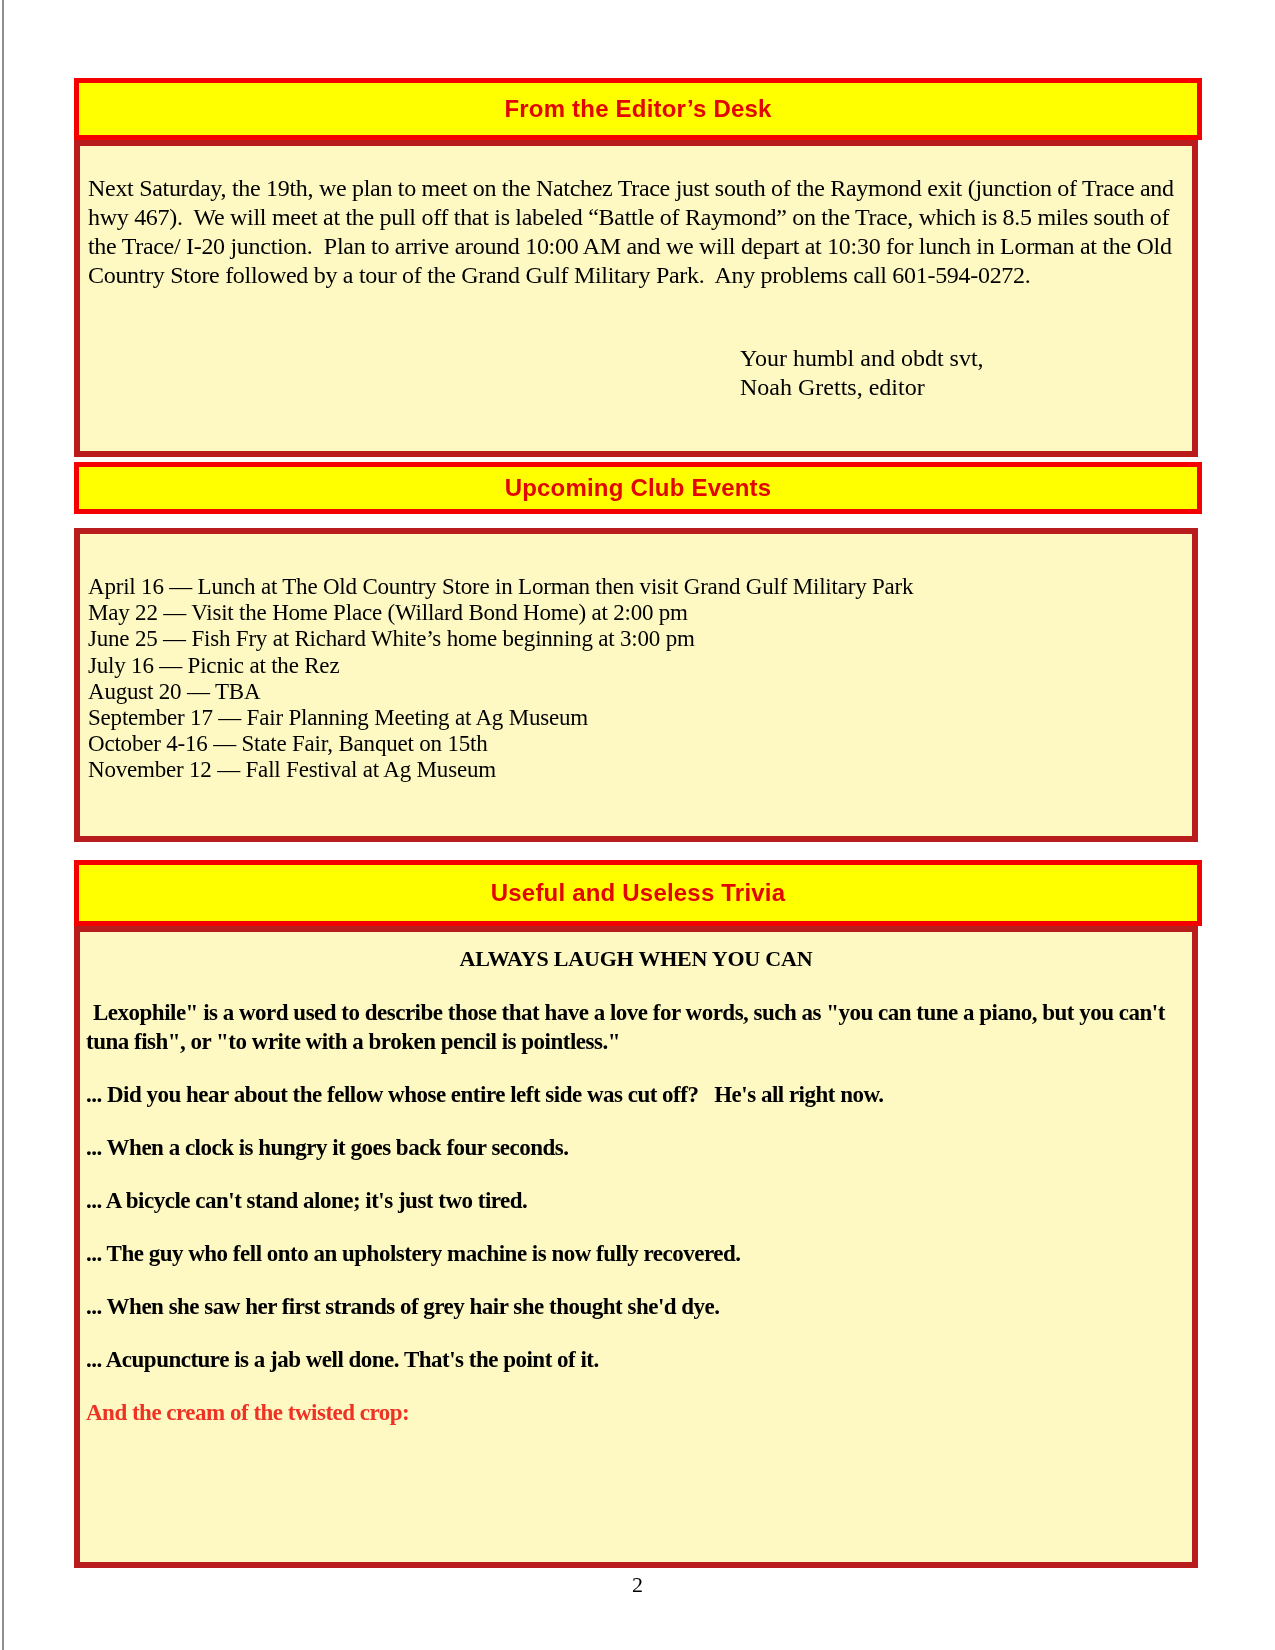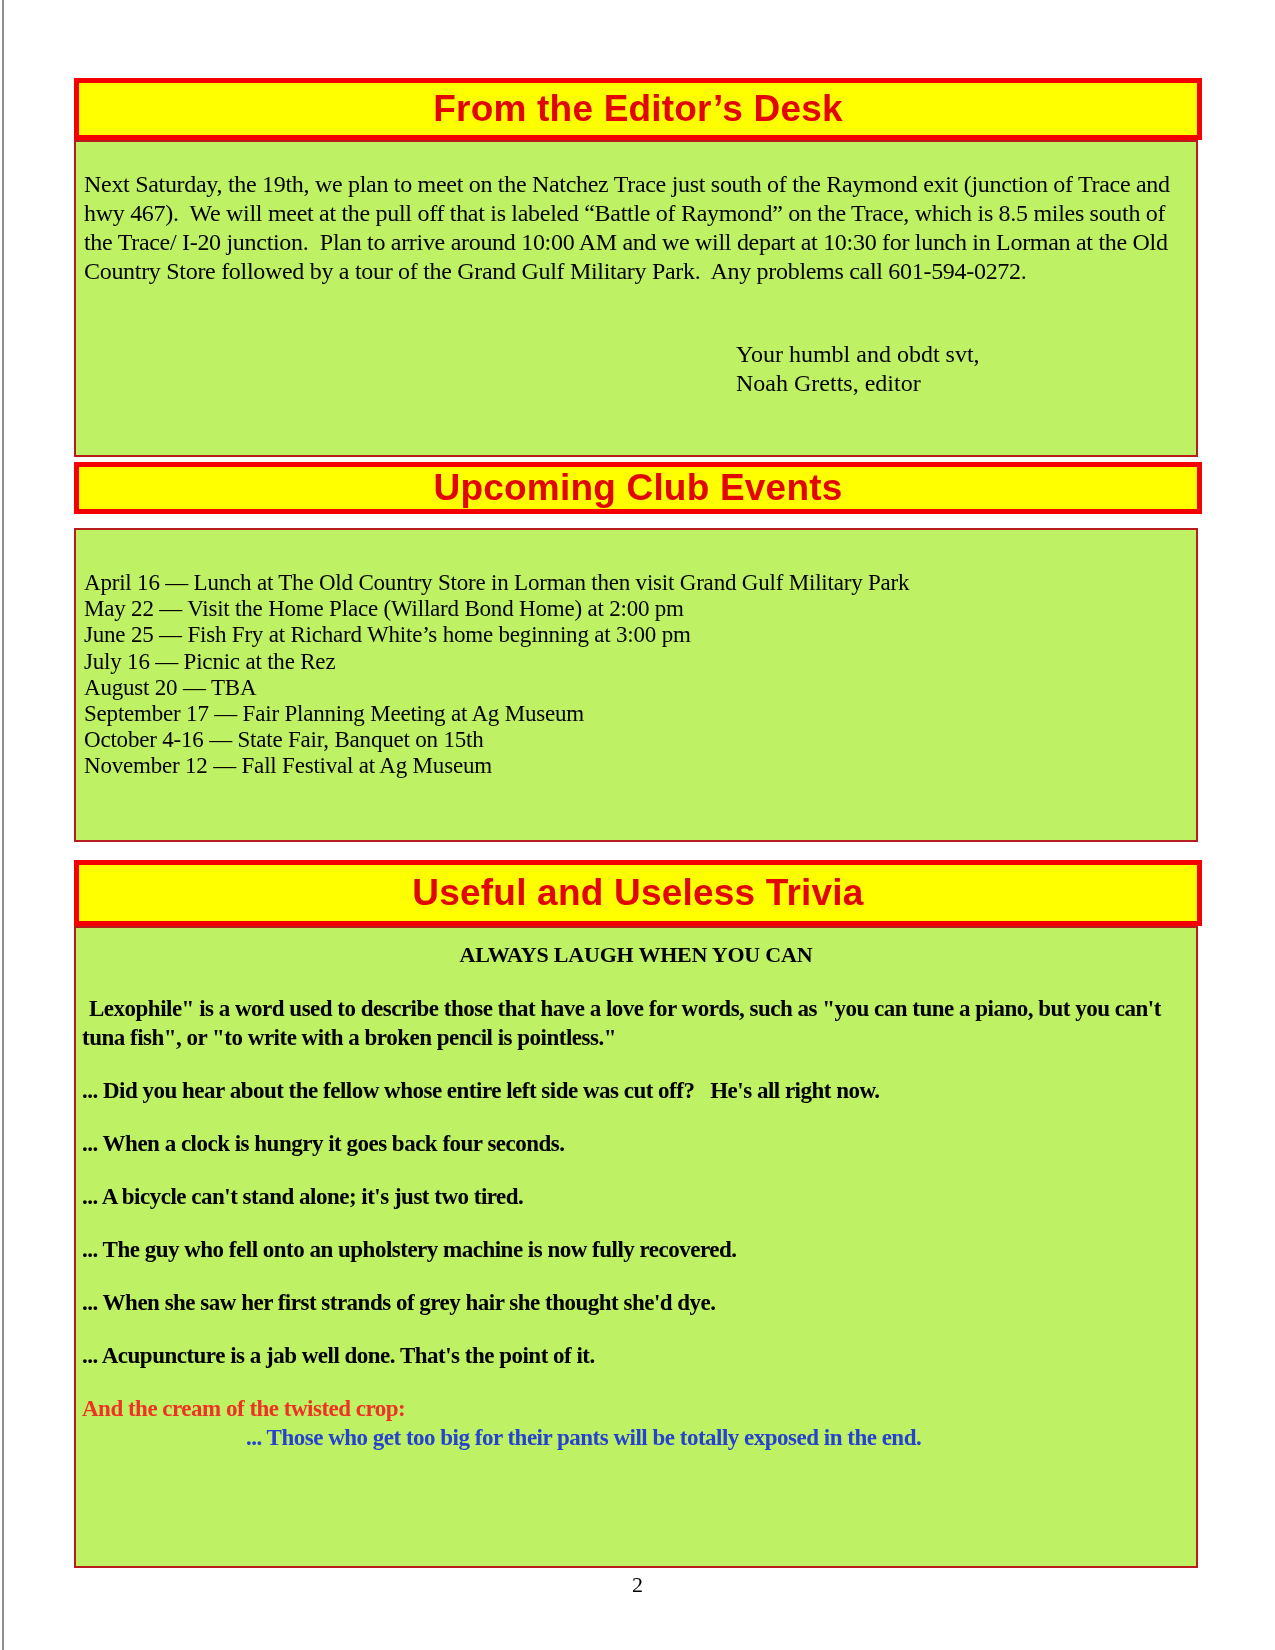--- a/index.html
+++ b/index.html
@@ -20,29 +20,29 @@
   .banner {
     position: absolute; left: 0; width: 1128px;
     box-sizing: border-box;
     background: #ffff00;
     border: 5px solid #f40000;
     display: flex; align-items: center; justify-content: center;
   }
   .banner-title {
     font-family: "Liberation Sans", sans-serif;
     font-weight: 700;
-    font-size: 37px;
+    font-size: 24px;
     color: #e10600;
     letter-spacing: 0.2px;
   }
   .cbox {
     position: absolute; left: 0; width: 1124px;
     box-sizing: border-box;
-    border: 2px solid #b91c1c;
-    background: #bef264;
+    border: 6px solid #b91c1c;
+    background: #fef9c3;
   }
 
   
   #banner-editor { top: 78px;  height: 62px; }
   #box-editor    { top: 140px; height: 317px; }
   .editor-body {
     margin: 28px 8px 0 8px;
     font-size: 24px; line-height: 29px;
     letter-spacing: -0.3px;
     white-space: pre-wrap;
@@ -147,19 +147,18 @@
       <div class="trivia-intro">Lexophile" is a word used to describe those that have a love for words, such as "you can tune a piano, but you can't tuna fish", or "to write with a broken pencil is pointless."</div>
       <div class="jokes">
           <div class="joke-line">... Did you hear about the fellow whose entire left side was cut off?   He's all right now.</div>
           <div class="joke-line">... When a clock is hungry it goes back four seconds.</div>
           <div class="joke-line">... A bicycle can't stand alone; it's just two tired.</div>
           <div class="joke-line">... The guy who fell onto an upholstery machine is now fully recovered.</div>
           <div class="joke-line">... When she saw her first strands of grey hair she thought she'd dye.</div>
           <div class="joke-line">... Acupuncture is a jab well done. That's the point of it.</div>
         </div>
       <div class="closing-label">And the cream of the twisted crop:</div>
-      <div class="closing-punchline">... Those who get too big for their pants will be totally exposed in the end.</div>
     </div>
 
   </div>
 
   <div class="page-number">2</div>
 </div>
 
 </body></html>

